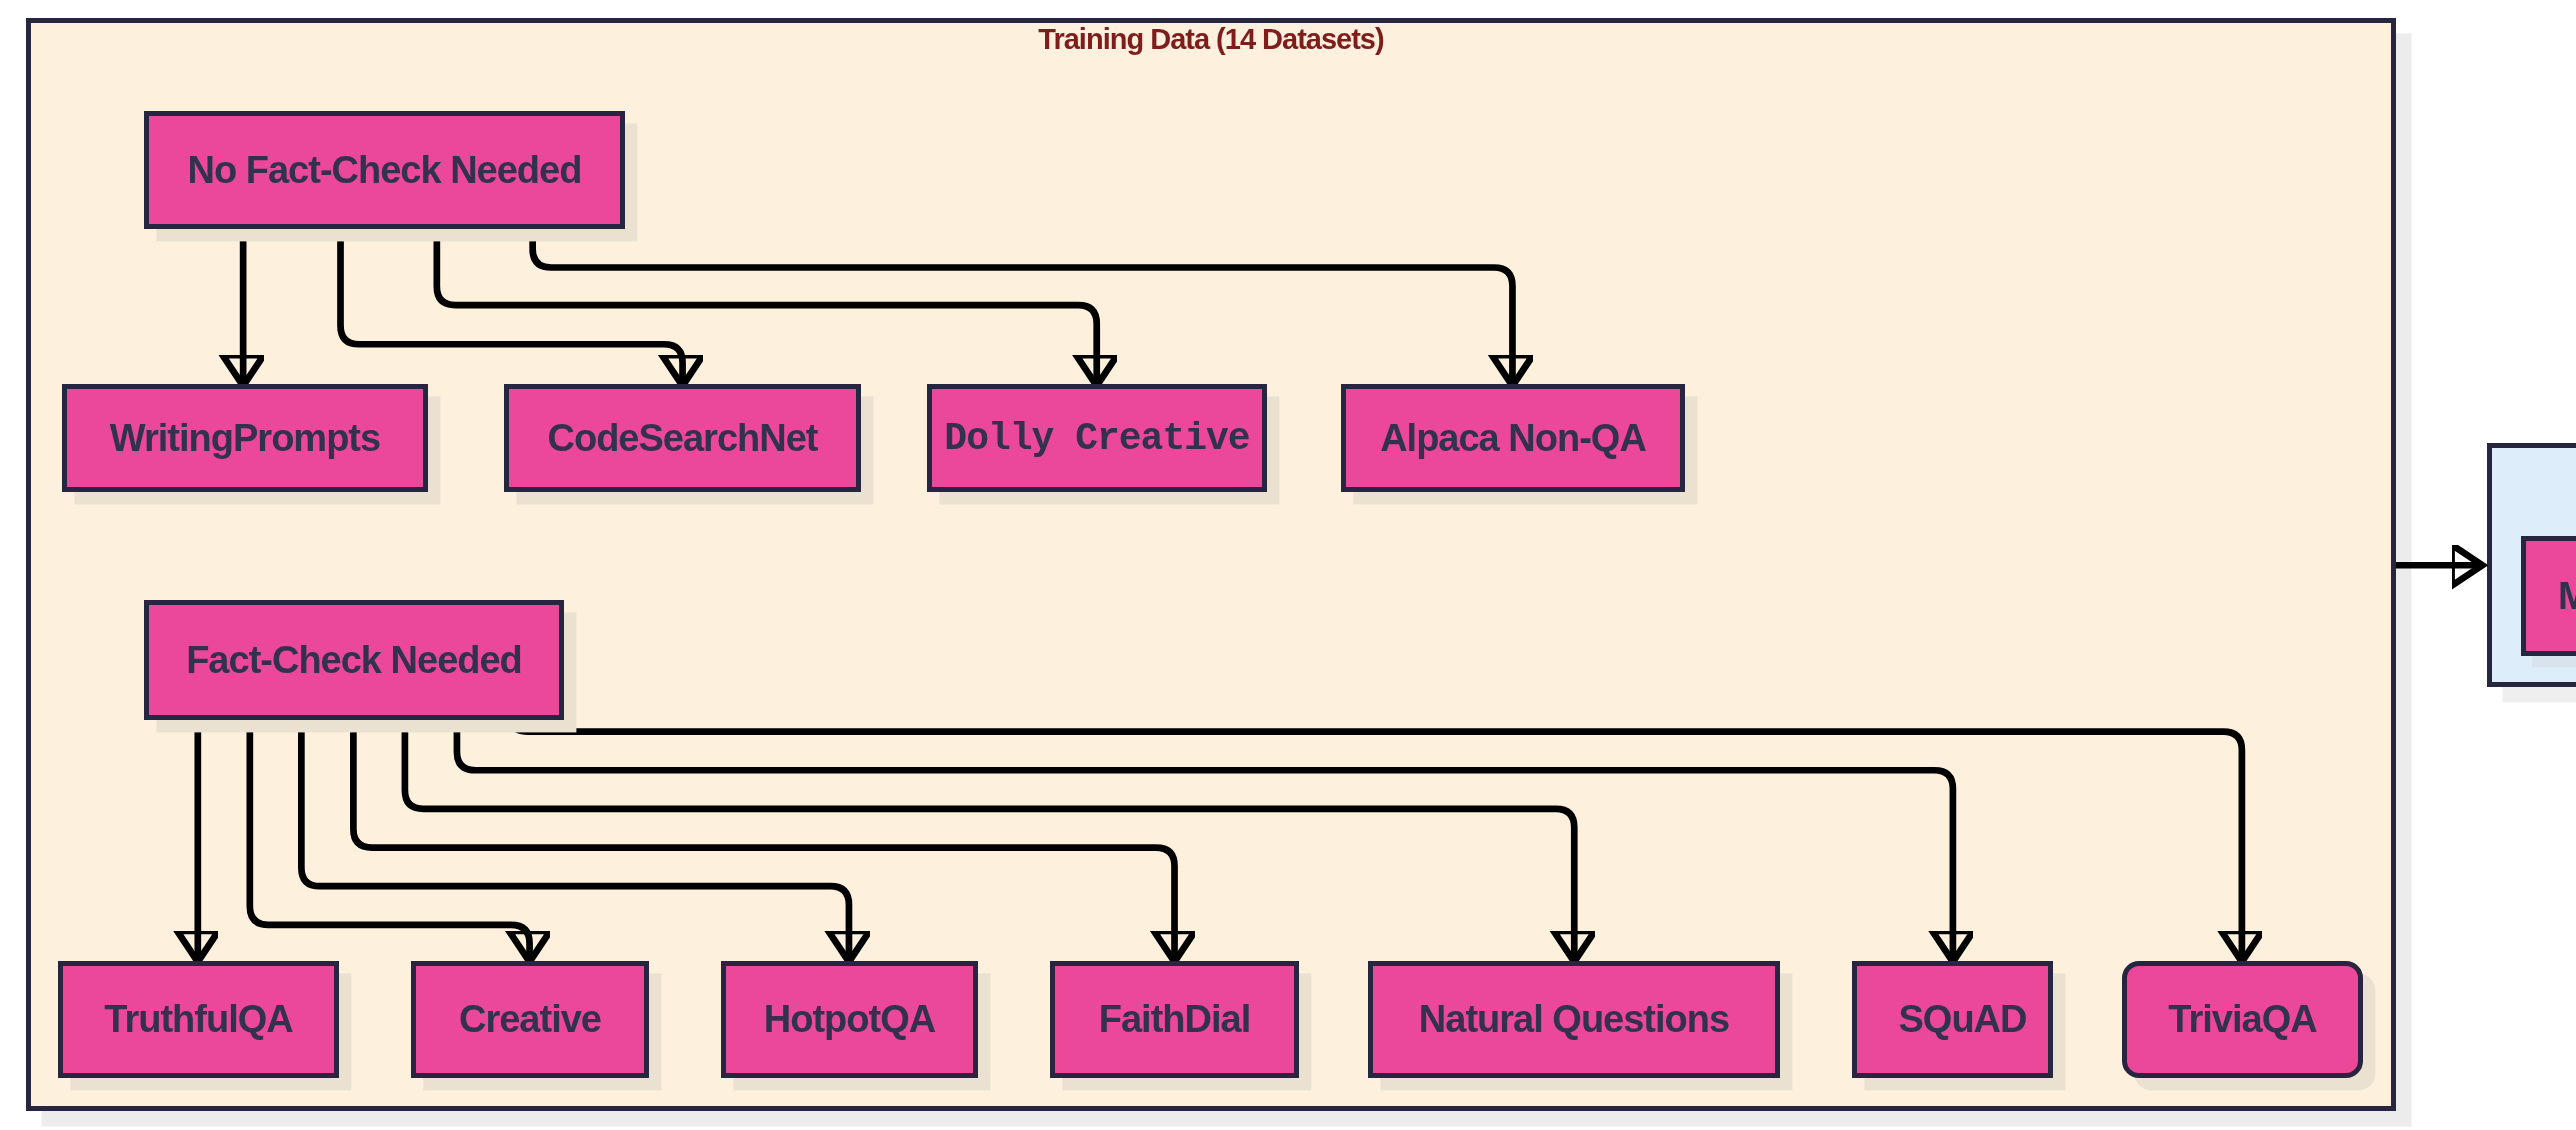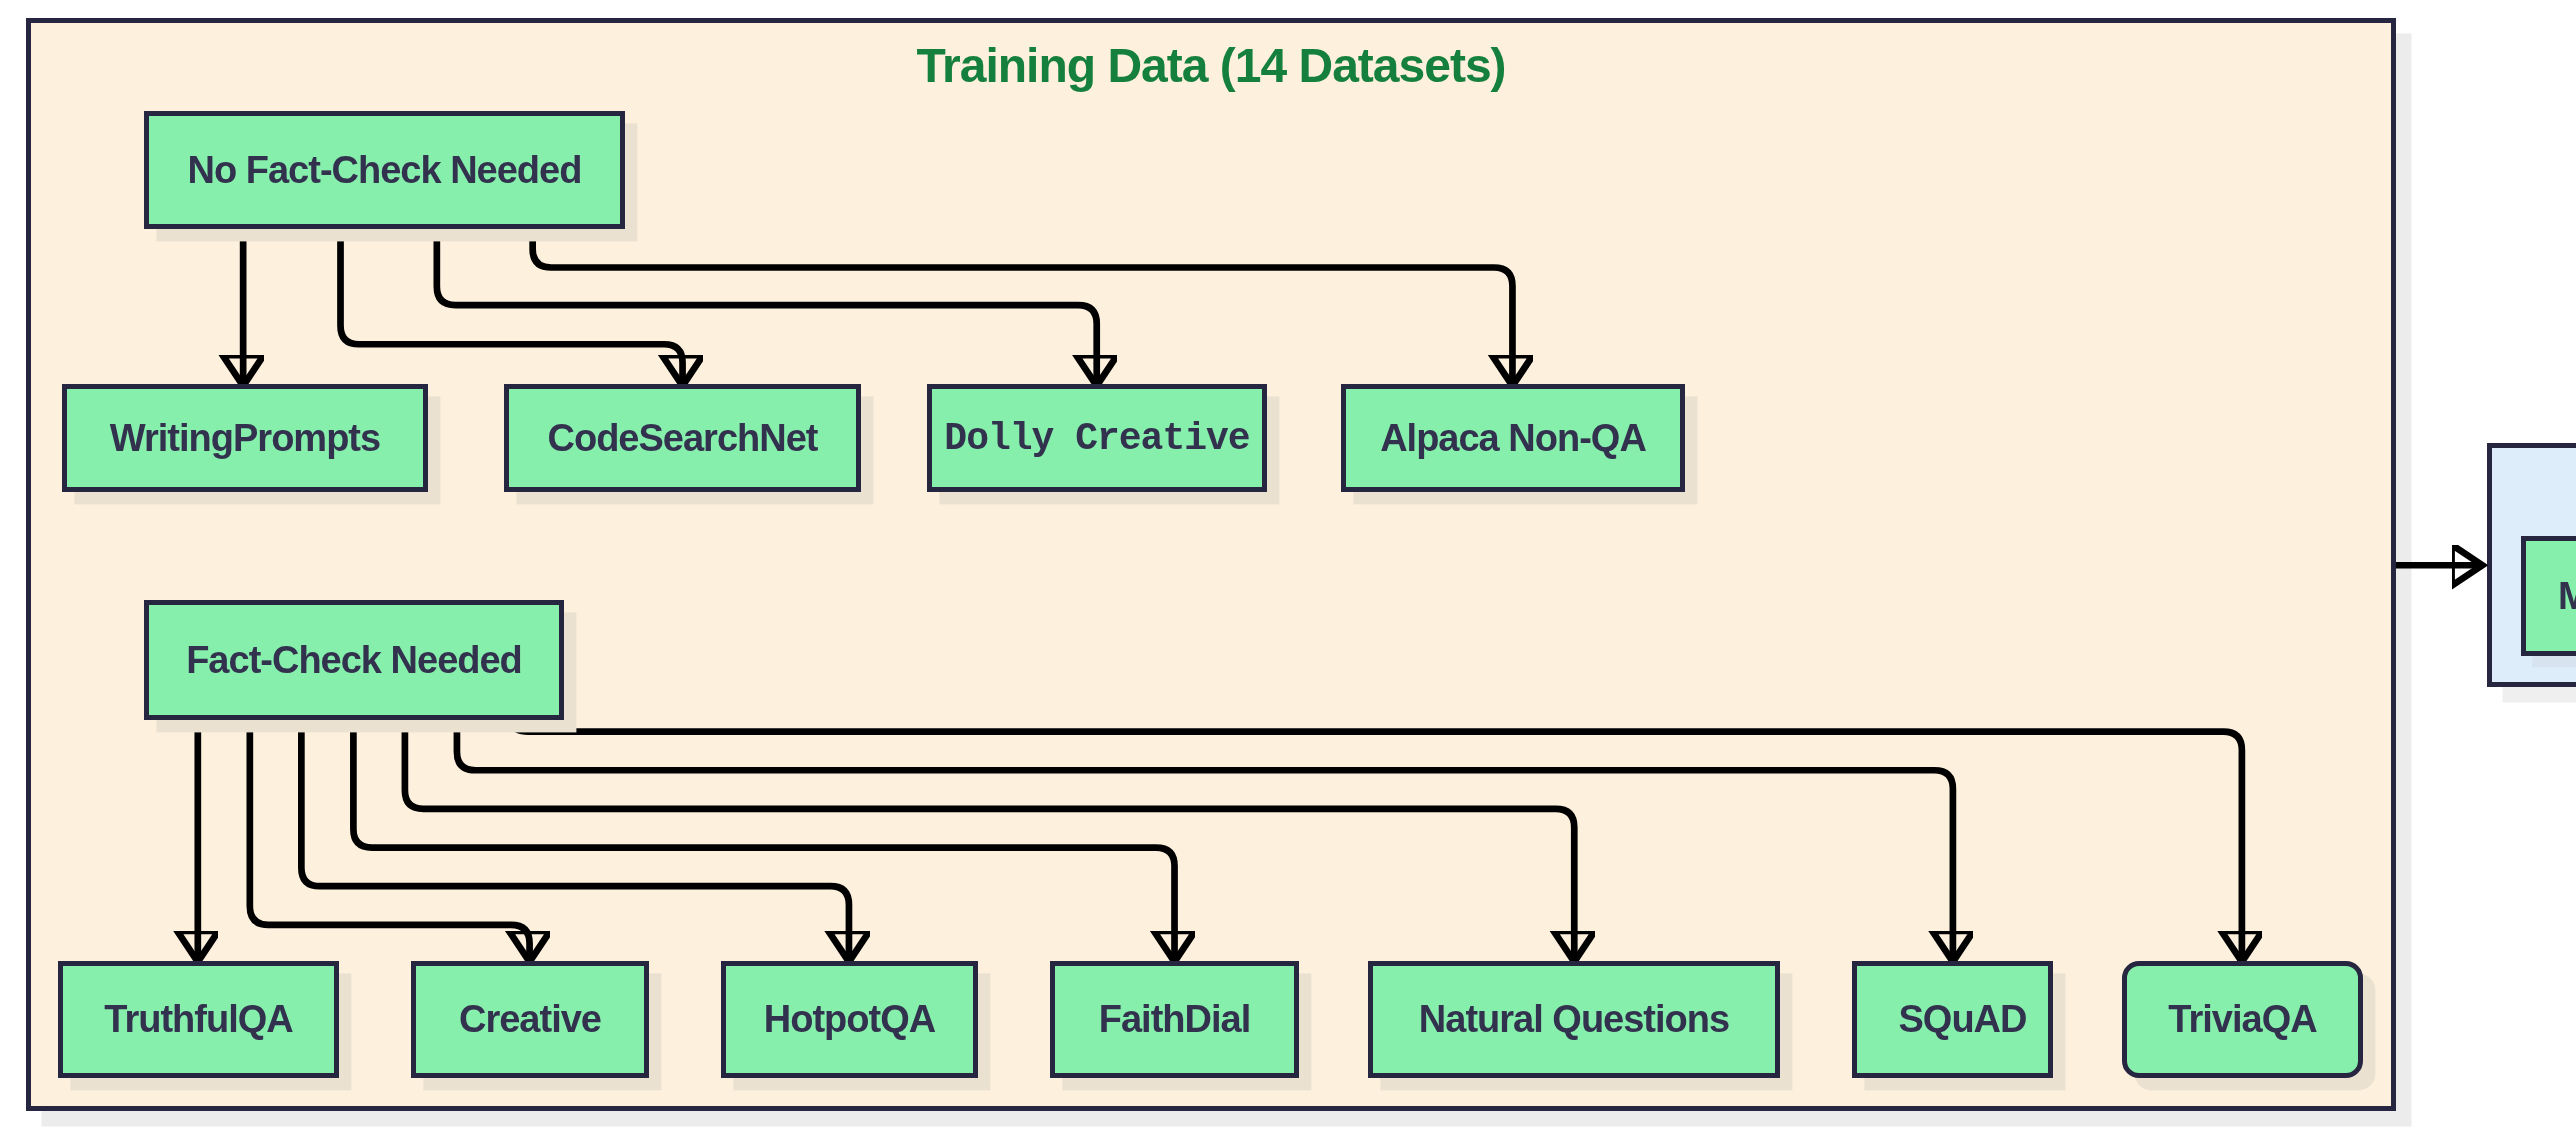--- a/index.html
+++ b/index.html
@@ -12,26 +12,26 @@
   }
   .group-training {
     left:26px; top:18px; width:2370px; height:1093px;
     background:#fdf0dd; box-shadow:15.5px 15.5px 0 #ececec;
   }
   .group-sentinel {
     left:2487px; top:443px; width:1317px; height:244px;
     background:#deedfa; box-shadow:15.5px 15.5px 0 #efefef;
   }
   .group-title {
-    position:absolute; left:0; right:0; top:15px; text-align:center;
-    font-size:48px; font-weight:600; color:#15803d; letter-spacing:-1px;
+    position:absolute; left:0; right:0; top:0; text-align:center;
+    font-size:29px; font-weight:600; color:#7f1d1d; letter-spacing:-1px;
     font-stretch:condensed; white-space:nowrap;
   }
   .node {
-    position:absolute; box-sizing:border-box; background:#86efac;
+    position:absolute; box-sizing:border-box; background:#ec4899;
     border:5.7px solid #262640; display:flex; align-items:center; justify-content:center;
     font-size:38px; font-weight:600; color:#32324e; letter-spacing:-1px;
     font-stretch:condensed; white-space:nowrap; z-index:3;
   }
   .on-beige { box-shadow:12.4px 12.4px 0 #ebe1d1; }
   .on-blue  { box-shadow:11.3px 11.3px 0 #d7e3ee; }
 
   
   .n-nofact   { left:144px;  top:111px;  width:481px; height:118px; }
   .n-fact     { left:144px;  top:600px; width:420px; height:120px; }

